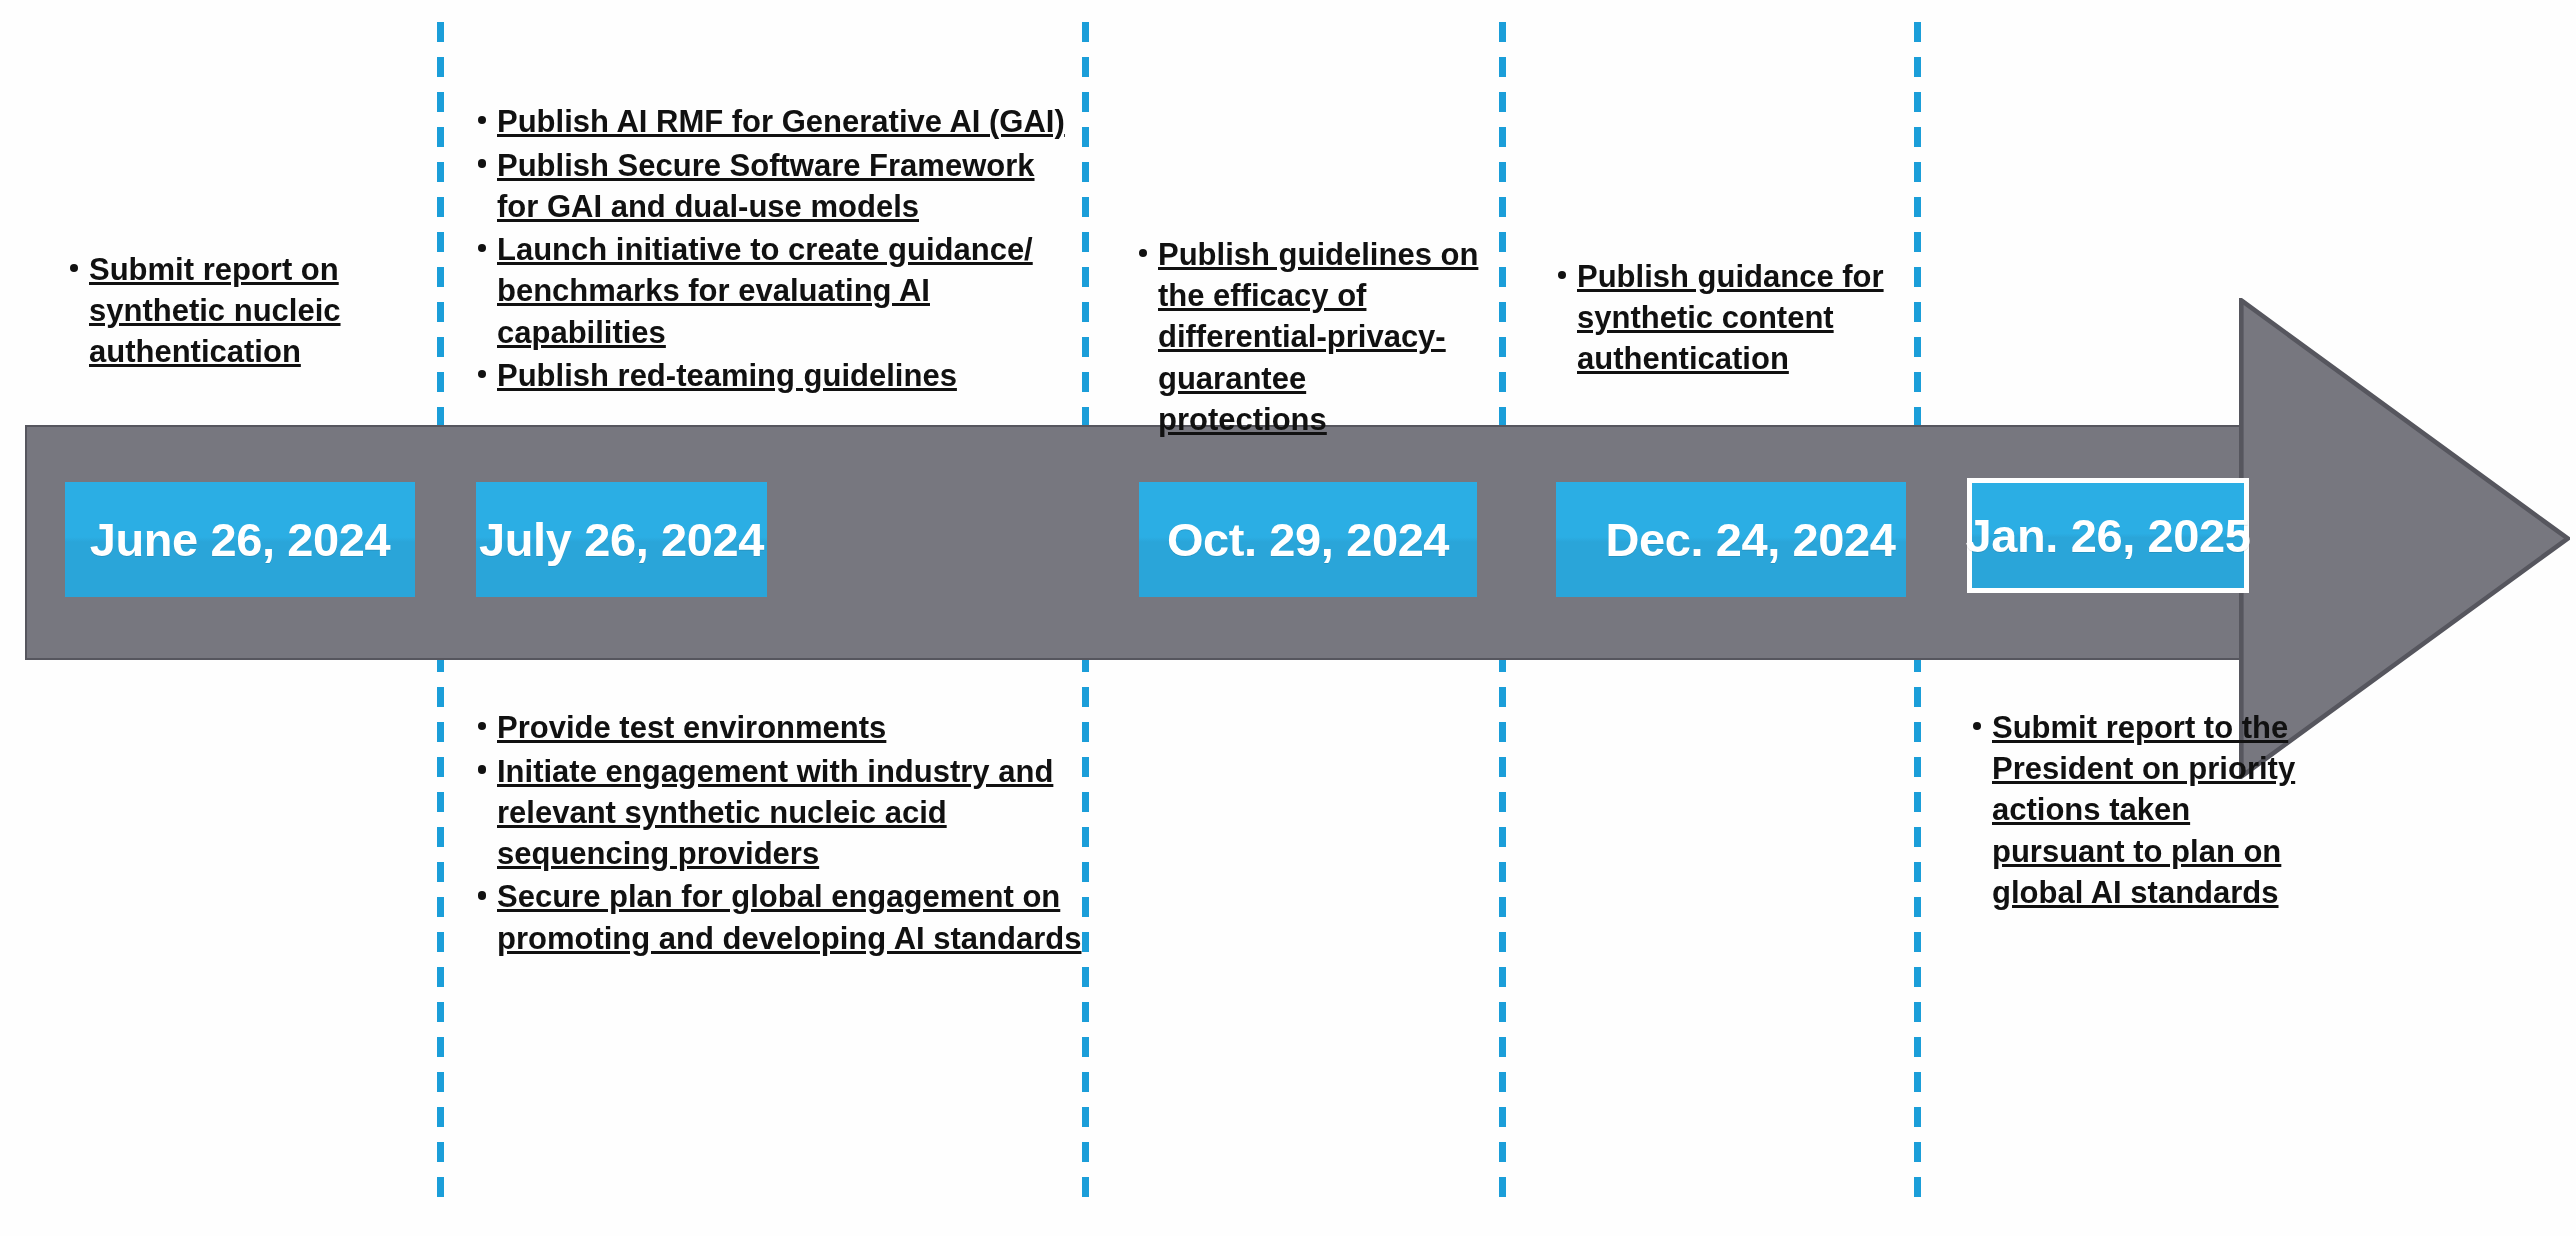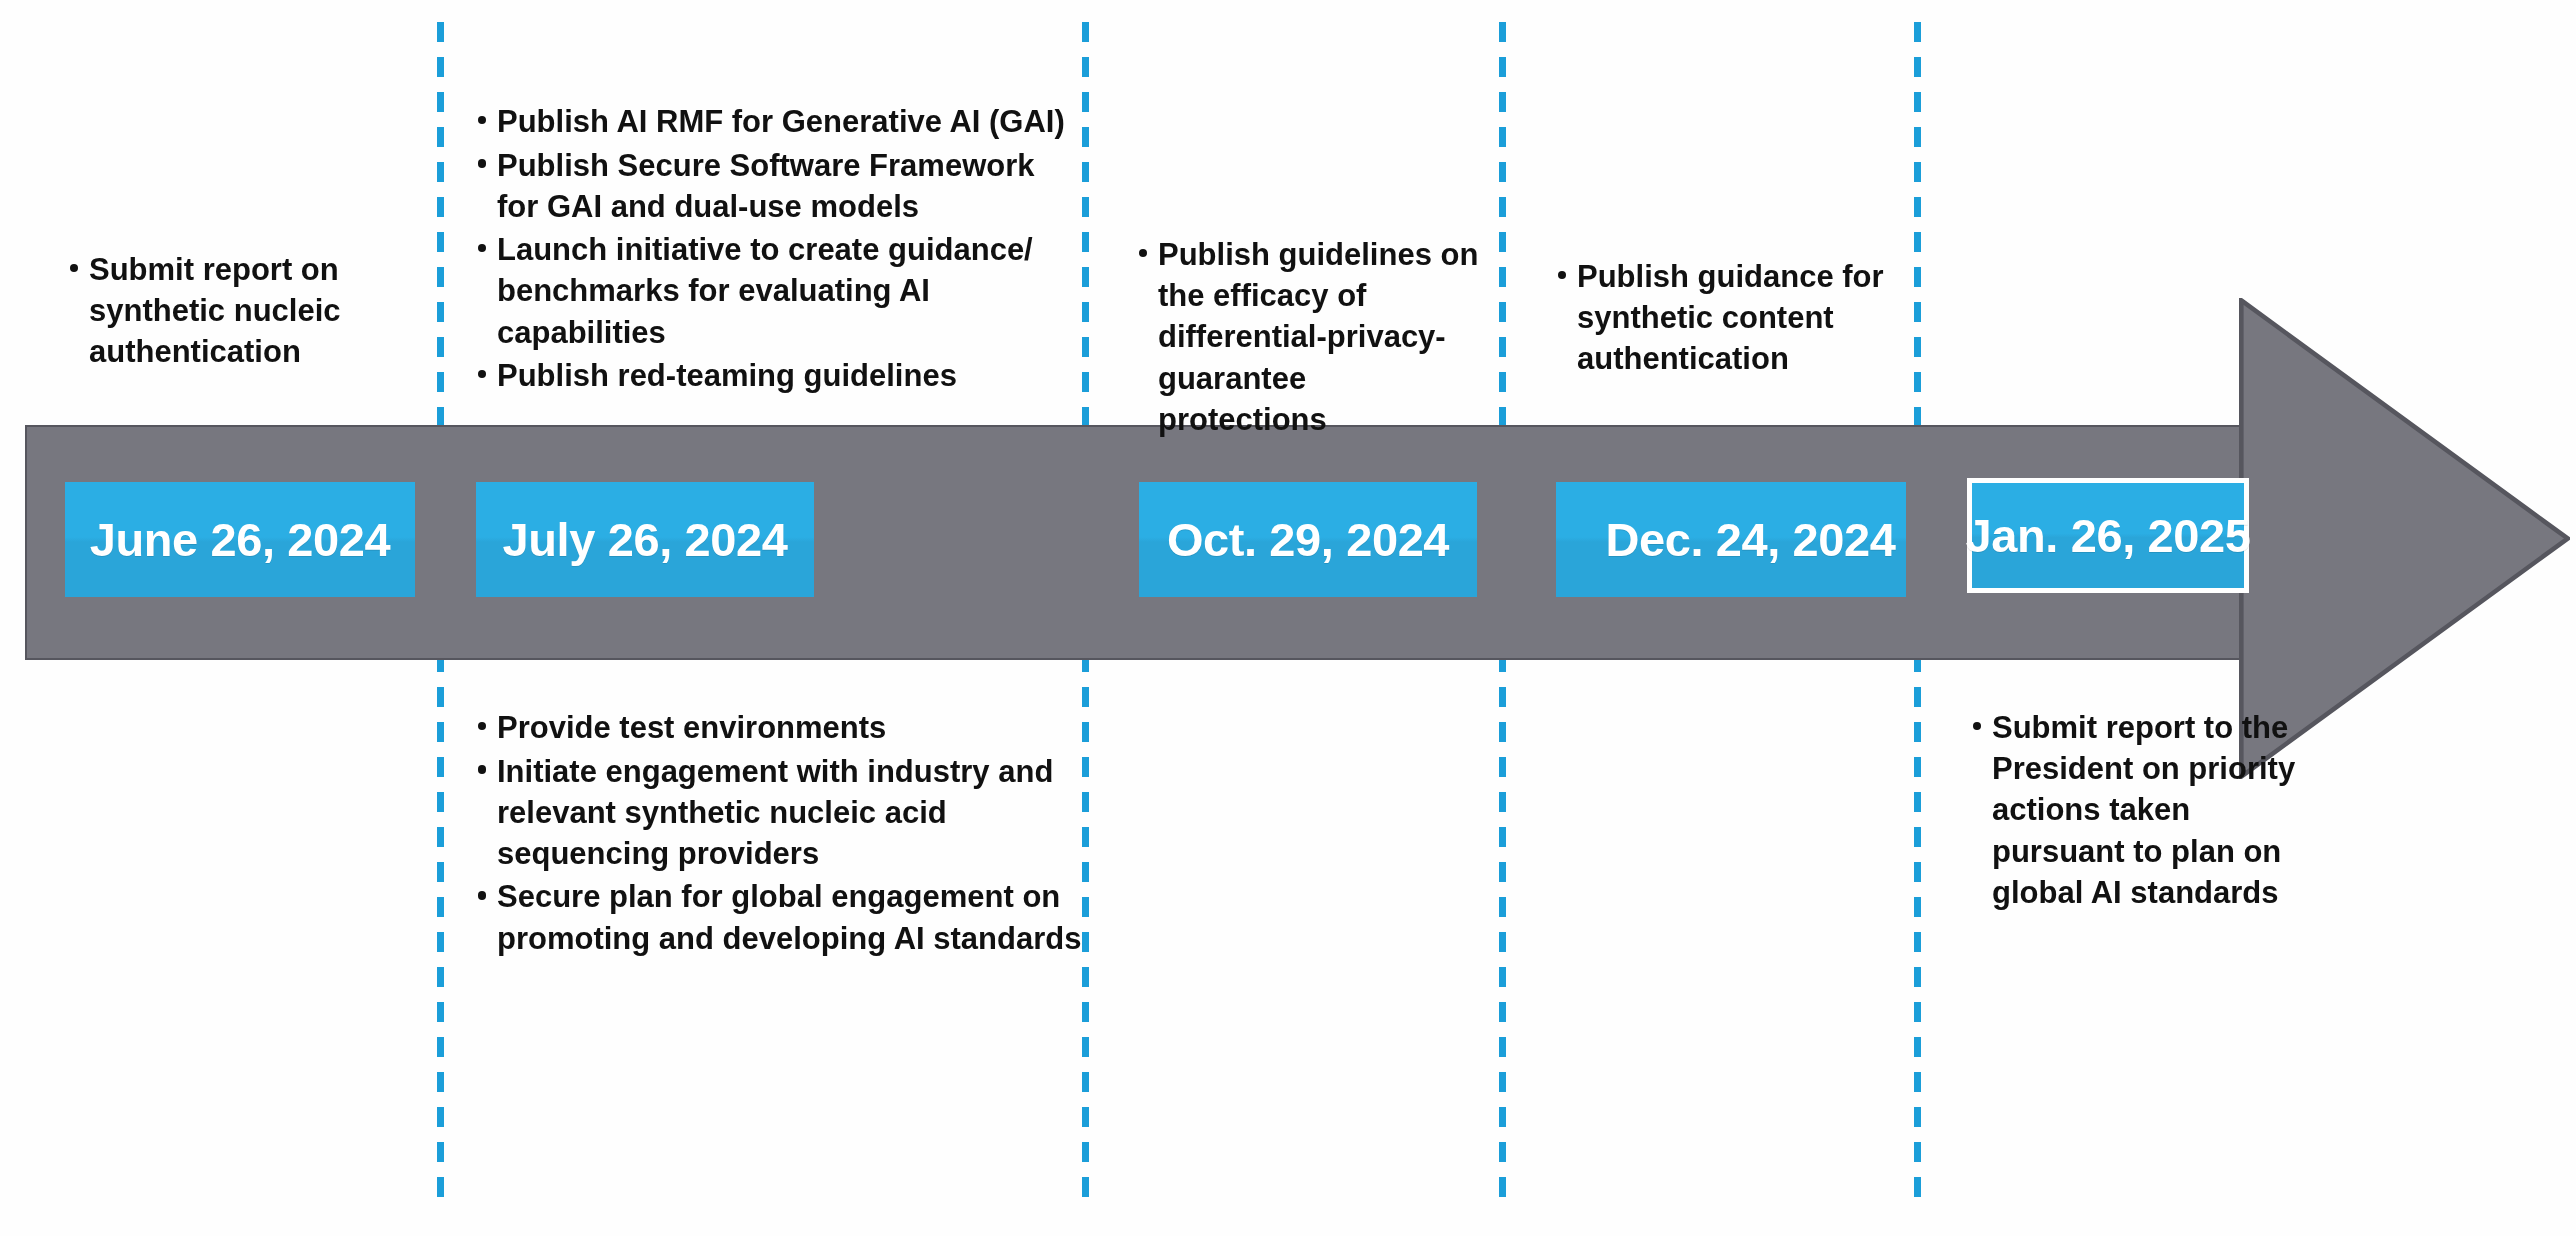--- a/index.html
+++ b/index.html
@@ -60,20 +60,21 @@
     border:5.4px solid #ffffff;
   }
 
   
   .notes{
     position:absolute;
     color:#111111;
     font-size:31px;
     font-weight:bold;
     line-height:1.33;
+    text-decoration:underline;
   }
   .notes ul{
     list-style:none;
     margin:0;
     padding:0;
   }
   .notes li{
     position:relative;
     padding-left:21px;
     margin:0 0 2.3px 0;
@@ -114,21 +115,21 @@
   </div>
 
   <div class="notes" style="left:476px;top:101px;width:607px;">
     <ul>
       <li>Publish AI RMF for Generative AI (GAI)</li>
       <li>Publish Secure Software Framework for GAI and dual-use models</li>
       <li>Launch initiative to create guidance/ benchmarks for evaluating AI capabilities</li>
       <li>Publish red-teaming guidelines</li>
     </ul>
   </div>
-  <div class="date-box" style="left:476px;top:482px;width:338px;">
+  <div class="date-box" style="left:476px;top:482px;width:291px;">
     <span>July 26, 2024</span>
   </div>
   <div class="notes" style="left:476px;top:707px;width:607px;">
     <ul>
       <li>Provide test environments</li>
       <li>Initiate engagement with industry and relevant synthetic nucleic acid sequencing providers</li>
       <li>Secure plan for global engagement on promoting and developing AI standards</li>
     </ul>
   </div>
 

